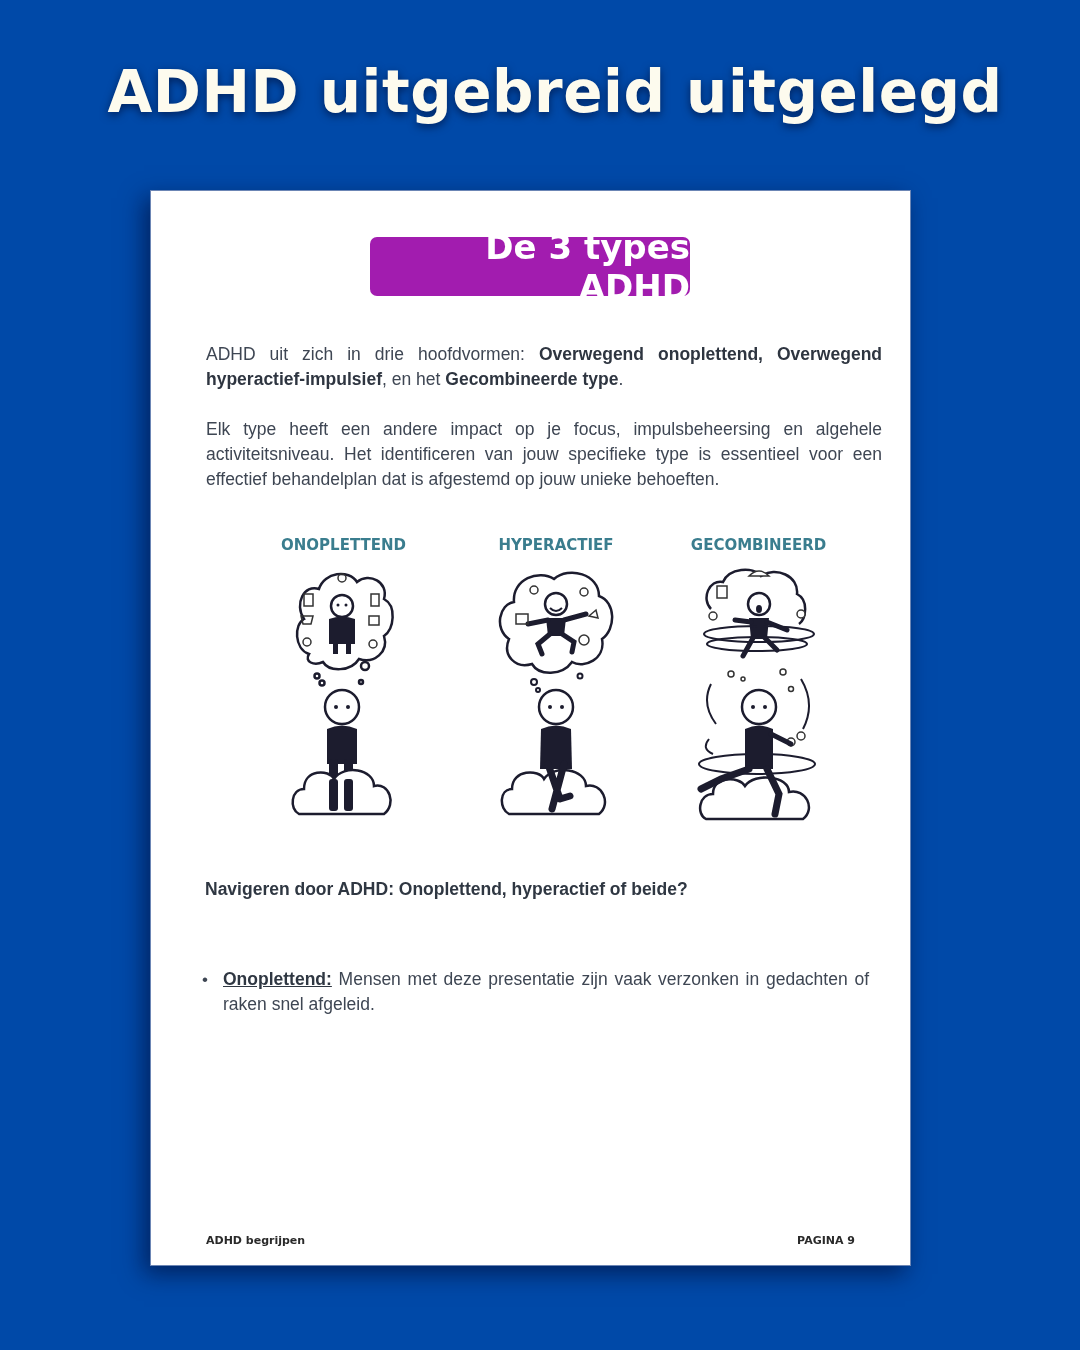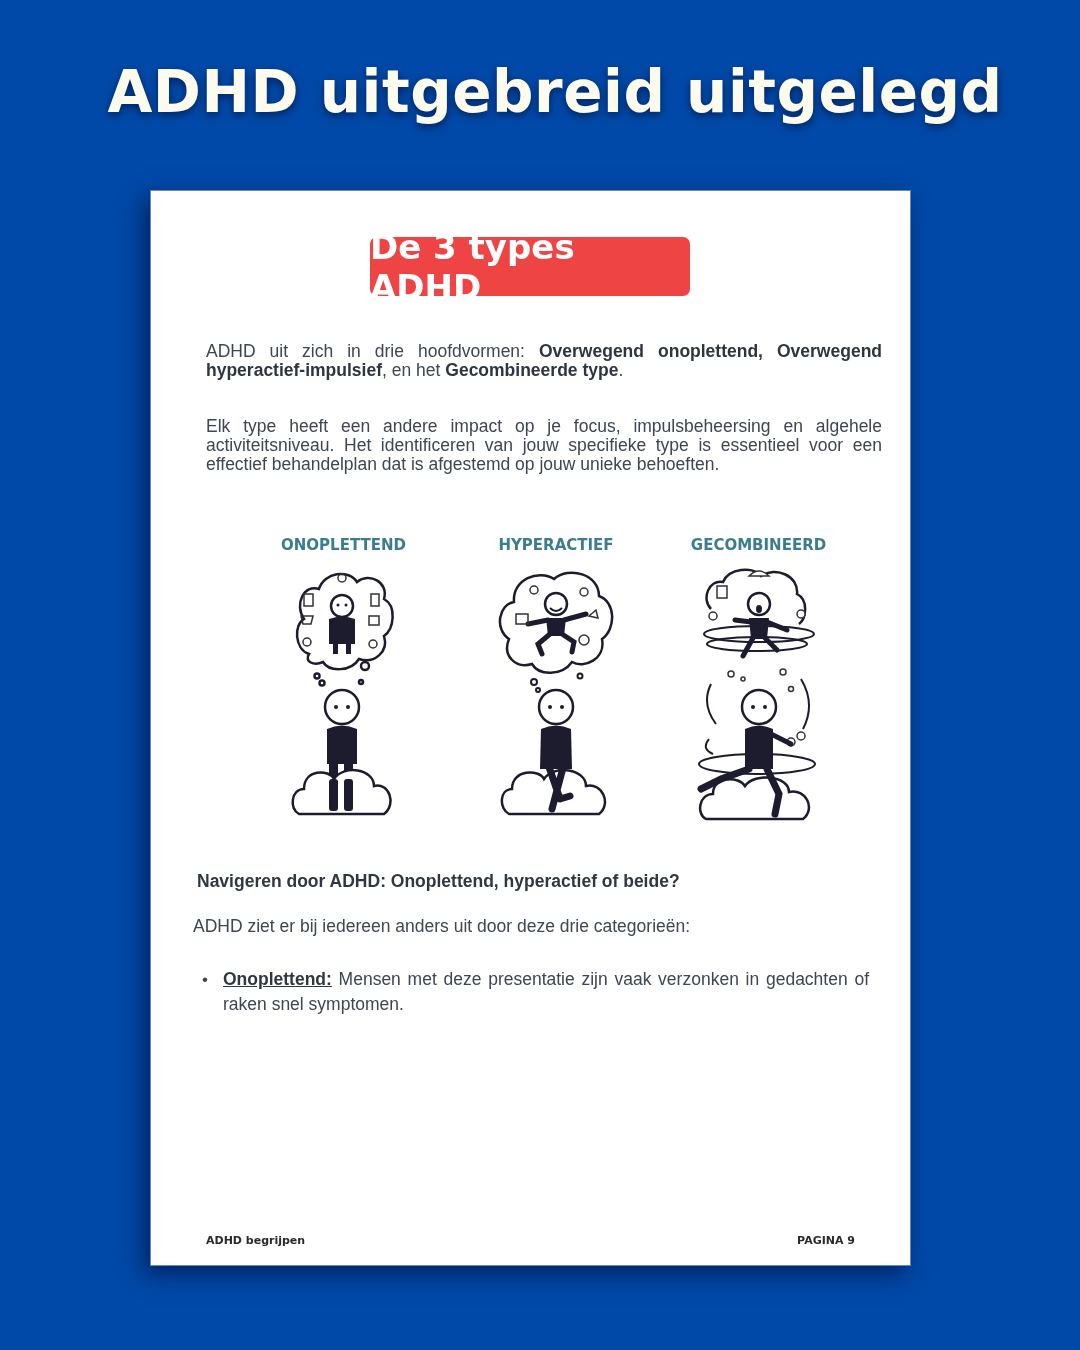--- a/index.html
+++ b/index.html
@@ -18,44 +18,44 @@
     text-shadow: 0 3px 8px rgba(0,0,30,0.55);
   }
   .page {
     position: absolute; left: 150px; top: 190px; width: 759px; height: 1074px;
     background: #ffffff;
     box-shadow: -6px 8px 22px rgba(0,10,50,0.6);
     border: 1px solid #6c86b5;
   }
   .section-title {
     position: absolute; left: 219px; top: 46px; width: 320px; height: 59px;
-    background: #ef4444; border-radius: 7px;
+    background: #a21caf; border-radius: 7px;
     color: #ffffff; font-weight: bold; font-size: 34px;
     font-family: "DejaVu Sans", sans-serif;
-    display: flex; align-items: center; justify-content: center;
+    display: flex; align-items: center; justify-content: center; text-align: right;
   }
   .para {
     position: absolute; left: 55px; width: 676px;
-    font-size: 17.5px; line-height: 19px; color: #3e4653;
+    font-size: 17.5px; line-height: 25px; color: #3e4653;
     text-align: justify; margin: 0;
   }
   .para b { color: #2e3540; }
   .p1 { top: 151px; }
   .p2 { top: 226px; }
   .illus-row { position: absolute; left: 110px; top: 345px; width: 580px; height: 300px; }
   .illus { position: absolute; top: 0; text-align: center; }
   .illus-label {
     font-family: "DejaVu Sans", sans-serif; font-weight: bold;
     font-size: 15px; color: #3a7d8e; letter-spacing: 0px;
     display: block; white-space: nowrap;
   }
   .illus svg { display: block; margin: 10px auto 0; }
   .heading2 {
     position: absolute; left: 42px; top: 676px;
-    font-size: 17.5px; font-weight: bold; color: #2f3742; margin: 4px; text-align: right;
+    font-size: 17.5px; font-weight: bold; color: #2f3742; margin: 12px; text-align: right;
   }
   .p3 { left: 42px; top: 726px; }
   .bullets { position: absolute; left: 42px; top: 776px; width: 676px; margin: 0; padding: 0; list-style: none; }
   .bullets li {
     position: relative; padding-left: 30px; font-size: 17.5px; line-height: 25px;
     color: #3e4653; text-align: justify; margin-bottom: 25px;
   }
   .bullets li::before {
     content: "\2022"; position: absolute; left: 9px; top: 0; color: #3e4653; font-size: 17px;
   }
@@ -176,21 +176,20 @@
           <circle cx="74" cy="143" r="2" fill="#1c1c2e"></circle>
         <path d="M54,165 Q68,158 82,165 L82,205 L54,205 Z" fill="#1c1c2e"></path>
         <path d="M80,170 L100,180" stroke="#1c1c2e" stroke-width="5" stroke-linecap="round"></path>
         <path d="M15,255 C5,250 8,230 22,230 C22,212 48,212 54,222 C64,208 98,212 98,228 C115,224 125,245 112,255 Z" fill="#fff" stroke="#1c1c2e" stroke-width="2.5"></path>
         <path d="M58,205 L30,215 L10,225 M76,205 L88,230 L84,250" stroke="#1c1c2e" stroke-width="7" fill="none" stroke-linecap="round"></path>
       </svg>
     </div>
   </div>
 
   <p class="heading2">Navigeren door ADHD: Onoplettend, hyperactief of beide?</p>
-  <p class="para p3">ADHD ziet er bij iedereen anders uit door deze drie categorieën:</p>
 
   <ul class="bullets">
-    <li><span class="term">Onoplettend:</span><span> Mensen met deze presentatie zijn vaak verzonken in gedachten of raken snel symptomen.</span></li>
+    <li><span class="term">Onoplettend:</span><span> Mensen met deze presentatie zijn vaak verzonken in gedachten of raken snel afgeleid.</span></li>
   </ul>
 
   <div class="footer-left">ADHD begrijpen</div>
   <div class="footer-right">PAGINA 9</div>
 </div>
 
 </body></html>

